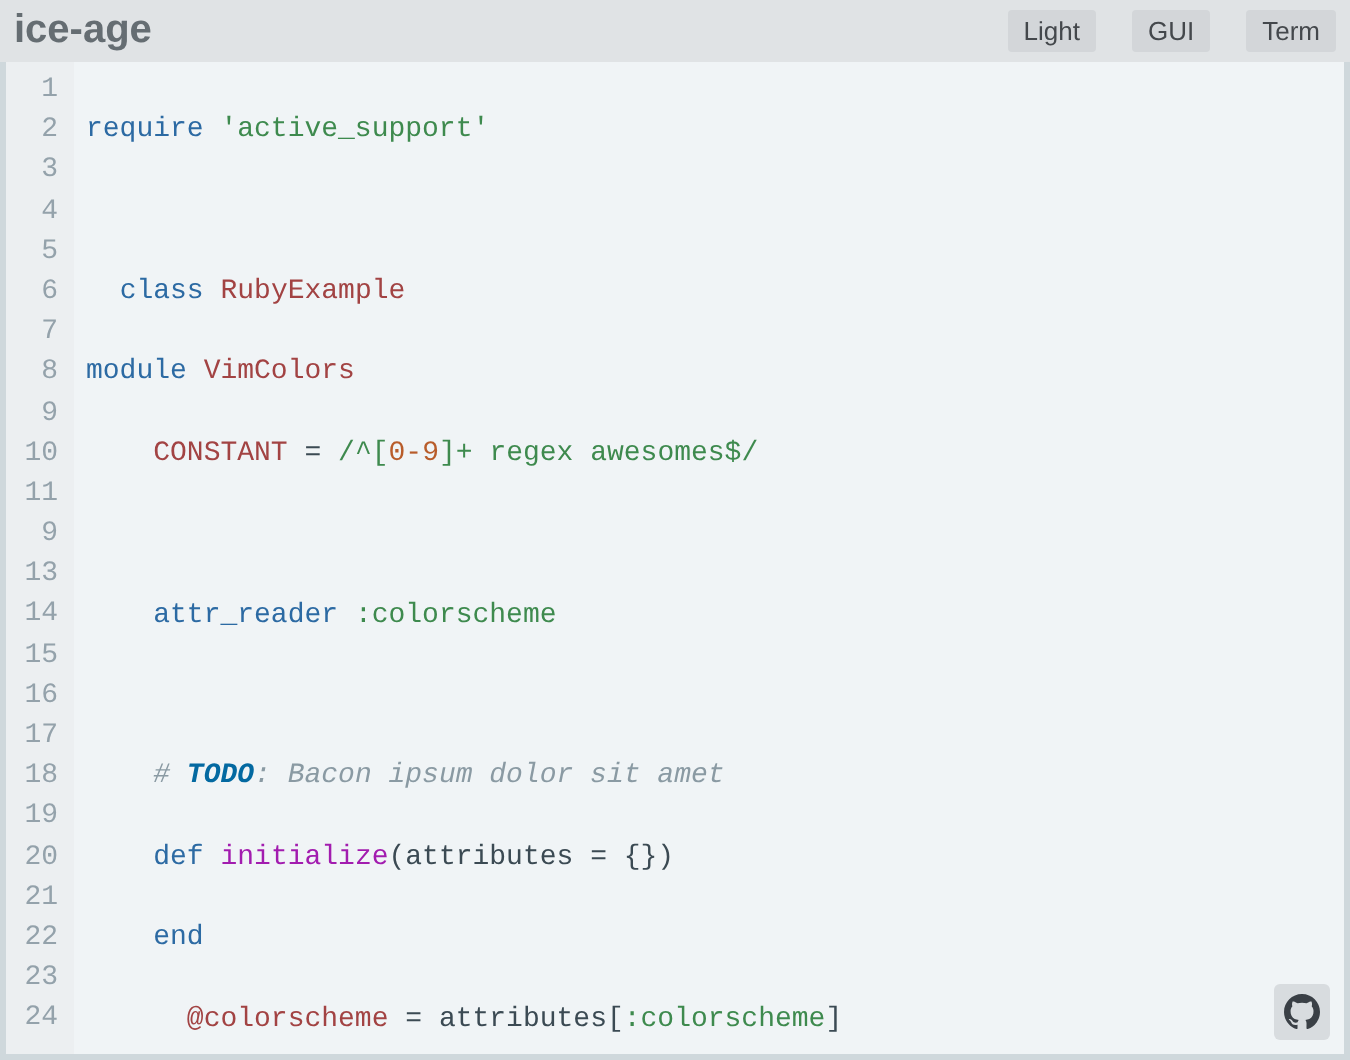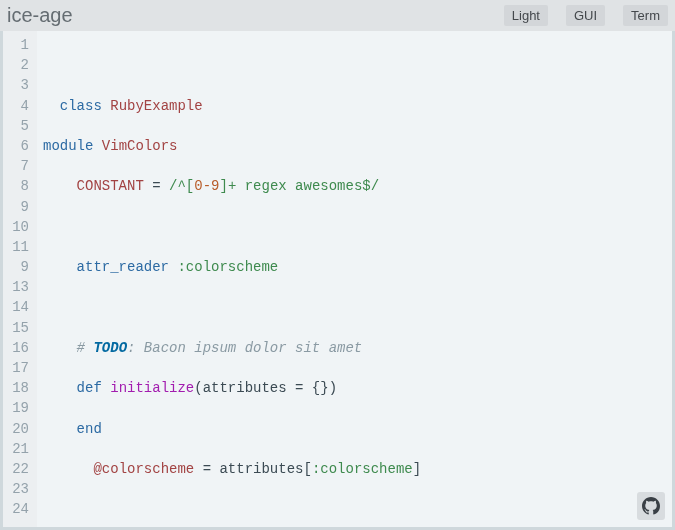--- a/index.html
+++ b/index.html
@@ -14,21 +14,21 @@
   }
   .header {
     display: flex;
     align-items: center;
     padding: 4px 7px;
     background: #e0e3e5;
   }
   .title {
     font-size: 20px;
     color: #656d72;
-    font-weight: 400;
+    font-weight: 700;
     flex: 1;
   }
   .btns { display: flex; gap: 18px; }
   .btn {
     background: #d3d6d9;
     border: none;
     padding: 3px 8px;
     font-size: 13px;
     color: #44484c;
     cursor: pointer;
@@ -125,20 +125,21 @@
       <div class="ln">17</div>
       <div class="ln">18</div>
       <div class="ln">19</div>
       <div class="ln">20</div>
       <div class="ln">21</div>
       <div class="ln">22</div>
       <div class="ln">23</div>
       <div class="ln">24</div>
     </div>
   <div class="code">
+<div class="ln"><span class="kw">require</span> <span class="str">'active_support'</span></div>
 <div class="ln"></div>
 <div class="ln">  <span class="kw">class</span> <span class="cls">RubyExample</span></div>
 <div class="ln"><span class="kw">module</span> <span class="cls">VimColors</span></div>
 <div class="ln">    <span class="cls">CONSTANT</span> <span>=</span> <span class="rgx">/^[</span><span class="num">0-9</span><span class="rgx">]+ regex awesomes$/</span></div>
 <div class="ln"></div>
 <div class="ln">    <span class="kw">attr_reader</span> <span class="sym">:colorscheme</span></div>
 <div class="ln"></div>
 <div class="ln">    <span class="cmt"># </span><span class="todo">TODO</span><span class="cmt">: Bacon ipsum dolor sit amet</span></div>
 <div class="ln">    <span class="kw">def</span> <span class="fn">initialize</span><span>(attributes = {})</span></div>
 <div class="ln">    <span class="kw">end</span></div>

